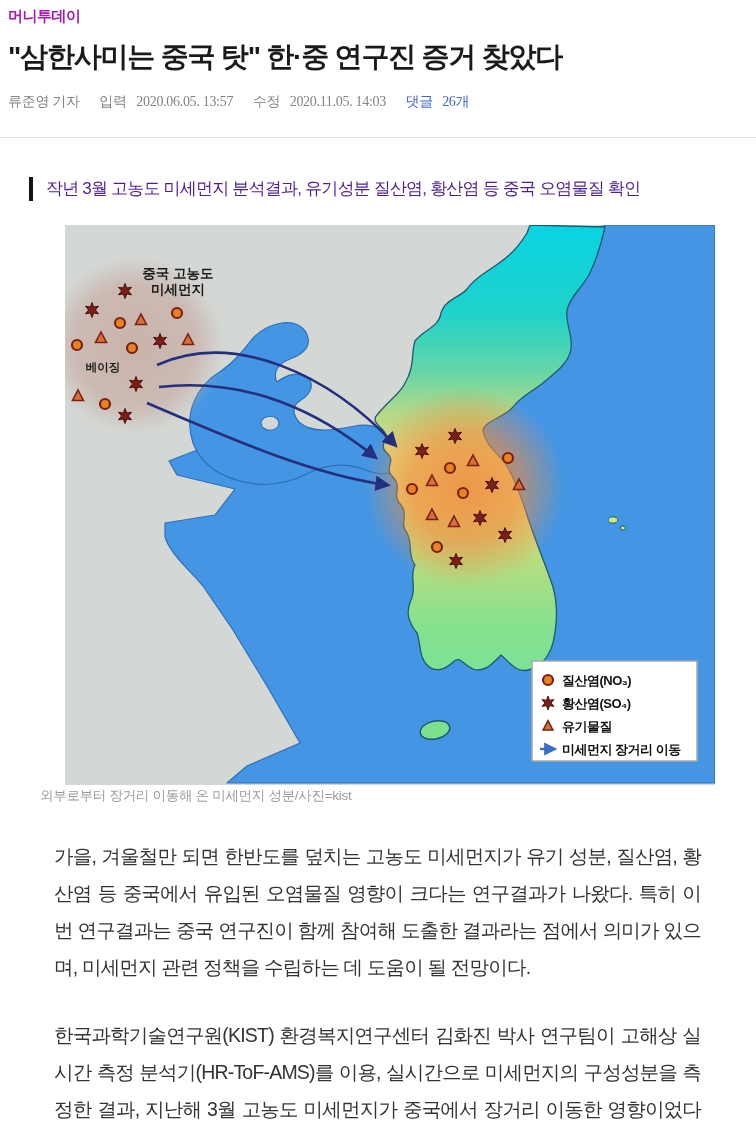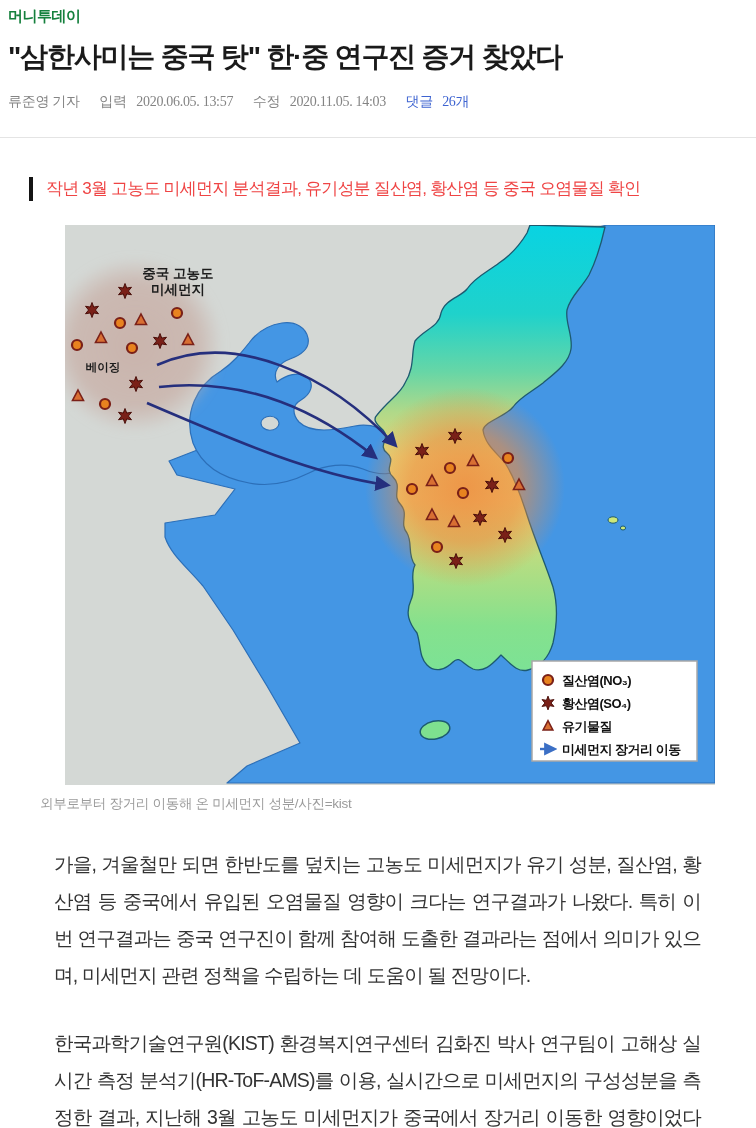--- a/index.html
+++ b/index.html
@@ -1,33 +1,33 @@
 <!DOCTYPE html>
 <html><head>
 <meta charset="utf-8">
 <style>
   html,body{margin:0;padding:0;background:#fff;}
   body{
     width:756px;height:1128px;overflow:hidden;position:relative;
     font-family:"Liberation Sans","DejaVu Sans",sans-serif;color:#333;
   }
-  .masthead{padding:7px 0 0 8px;font-size:15px;font-weight:800;color:#15803d;letter-spacing:-0.5px;}
+  .masthead{padding:7px 0 0 8px;font-size:15px;font-weight:800;color:#a21caf;letter-spacing:-0.5px;}
   .title{margin:12px 8px 0;font-size:28px;line-height:38px;font-weight:700;color:#1a1a1a;letter-spacing:-1.2px;}
   .byline{margin:17px 8px 0;font-size:14px;color:#848484;letter-spacing:-0.3px;}
   .byline span{margin-right:6px;font-family:Liberation Serif, serif;}
   .byline .gap{margin-right:16px;}
   .byline .comments{color:#3e64d1;text-align:center;}
   .divider{margin-top:26px;border-top:1px solid #e4e4e4;height:0;}
   .subtitle{
     margin:39px 40px 0 29px;padding-left:13px;border-left:4px solid #141414;
-    font-size:17px;line-height:24px;color:#ef4444;letter-spacing:-0.8px;
+    font-size:17px;line-height:24px;color:#4c1d95;letter-spacing:-0.8px;
   }
   .figure{margin:24px 0 0 65px;width:750px;}
   .figure svg{display:block;}
-  .caption{margin:10px 0 0 40px;font-size:13.5px;color:#9b9b9b;letter-spacing:-0.3px;}
+  .caption{margin:2px 0 0 40px;font-size:13.5px;color:#9b9b9b;letter-spacing:-0.3px;}
   .bodytext{margin:0 41px 0 40px;}
   .bodytext p{
     margin:14px;padding:0;font-size:19.5px;line-height:37px;color:#333;
     text-align:justify;word-break:break-all;letter-spacing:-0.8px;
   }
   .bodytext p.p1{margin-top:33px;}
   .bodytext p.p2{margin-top:31px;}
   .maplabel{font-family:"Liberation Sans","DejaVu Sans",sans-serif;font-weight:bold;fill:#1c1c1c;}
   .legendtext{font-family:"Liberation Sans","DejaVu Sans",sans-serif;font-weight:bold;font-size:13px;fill:#101010;letter-spacing:-0.5px;}
 </style>

